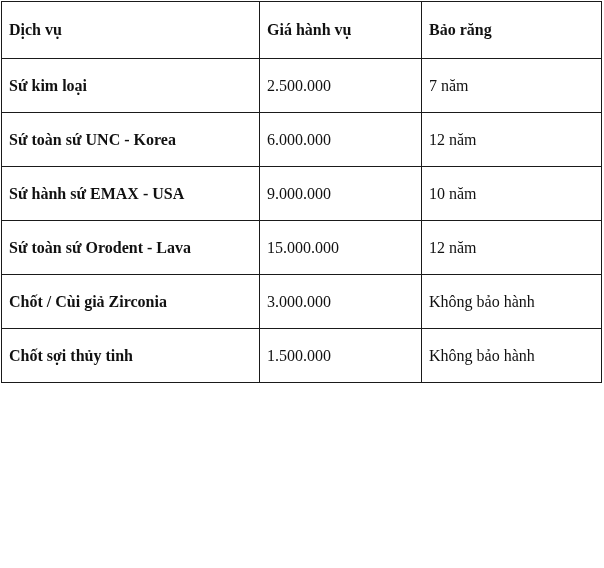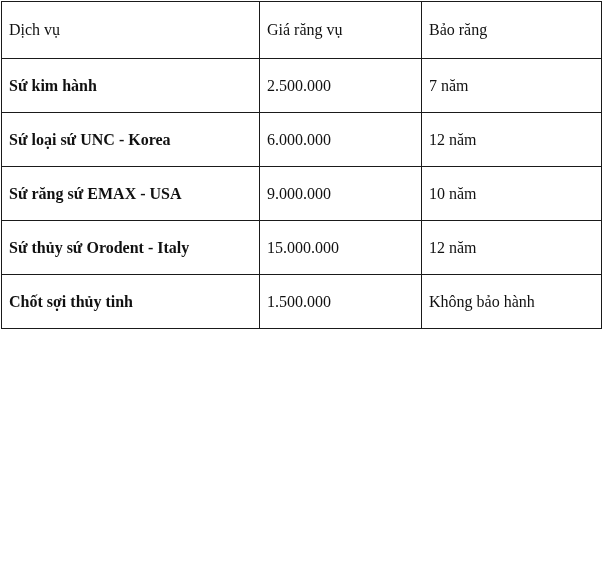--- a/index.html
+++ b/index.html
@@ -26,64 +26,69 @@
     }
     .price-table td, .price-table th {
       border: 1.5px solid #1a1a1a;
       padding: 0 0 0 7px;
       height: 53px;
       text-align: left;
       vertical-align: middle;
     }
     .price-table thead th {
       height: 56px;
-      font-weight: normal;
+      font-weight: bold;
     }
     .col-service { width: 258px; }
     .col-price { width: 162px; }
     .col-warranty { width: auto; }
     .cell-service { font-weight: bold; }
     .cell-price, .cell-warranty { font-weight: normal; margin-top: 29px; }
   </style>
 </head>
 <body>
 
 <table class="price-table">
   <colgroup>
     <col class="col-service">
     <col class="col-price">
     <col class="col-warranty">
   </colgroup>
   <thead>
     <tr>
       <th>Dịch vụ</th>
-      <th>Giá răng vụ</th>
+      <th>Giá hành vụ</th>
       <th>Bảo răng</th>
     </tr>
   </thead>
   <tbody>
     <tr>
-      <td class="cell-service">Sứ kim hành</td>
+      <td class="cell-service">Sứ kim loại</td>
       <td class="cell-price">2.500.000</td>
       <td class="cell-warranty">7 năm</td>
     </tr>
     <tr>
-      <td class="cell-service">Sứ loại sứ UNC - Korea</td>
+      <td class="cell-service">Sứ toàn sứ UNC - Korea</td>
       <td class="cell-price">6.000.000</td>
       <td class="cell-warranty">12 năm</td>
     </tr>
     <tr>
-      <td class="cell-service">Sứ răng sứ EMAX - USA</td>
+      <td class="cell-service">Sứ hành sứ EMAX - USA</td>
       <td class="cell-price">9.000.000</td>
       <td class="cell-warranty">10 năm</td>
     </tr>
     <tr>
-      <td class="cell-service">Sứ thủy sứ Orodent - Italy</td>
+      <td class="cell-service">Sứ toàn sứ Orodent - Lava</td>
       <td class="cell-price">15.000.000</td>
       <td class="cell-warranty">12 năm</td>
+    </tr>
+    <tr>
+      <td class="cell-service">Chốt / Cùi giả Zirconia</td>
+      <td class="cell-price">3.000.000</td>
+      <td class="cell-warranty">Không bảo hành</td>
     </tr>
     <tr>
       <td class="cell-service">Chốt sợi thủy tinh</td>
       <td class="cell-price">1.500.000</td>
       <td class="cell-warranty">Không bảo hành</td>
     </tr>
   </tbody>
 </table>
 
 </body></html>

